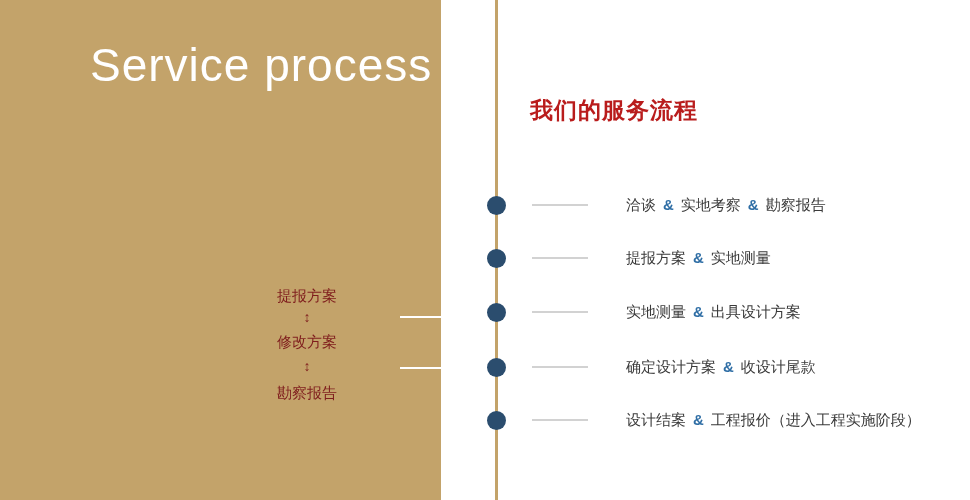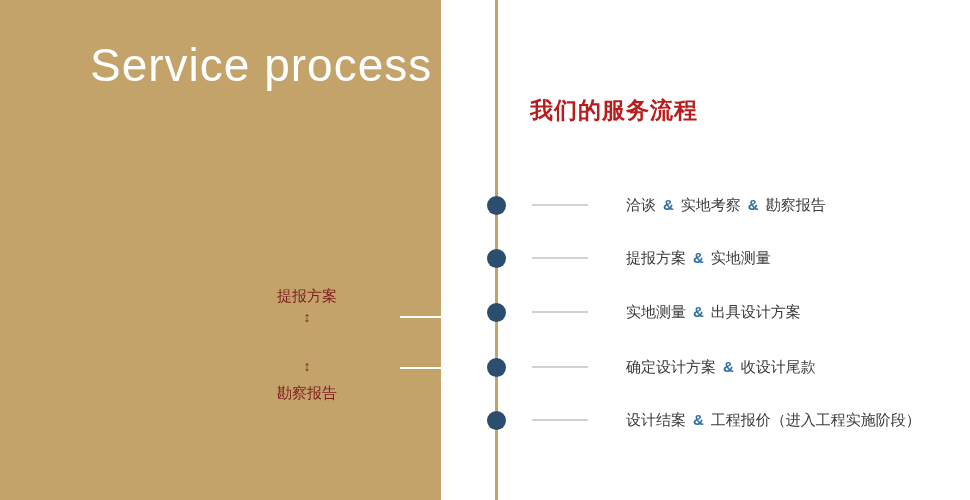--- a/index.html
+++ b/index.html
@@ -77,20 +77,21 @@
 <body>
 
 <div class="slide">
 
   <div class="left-panel">
     <h1 class="main-title">Service process</h1>
 
     <div class="flow">
       <div class="flow-step step-1">提报方案</div>
       <div class="flow-arrow arrow-1">↕</div>
+      <div class="flow-step step-2">修改方案</div>
       <div class="flow-arrow arrow-2">↕</div>
       <div class="flow-step step-3">勘察报告</div>
     </div>
 
     <div class="hline hline-1"></div>
     <div class="hline hline-2"></div>
   </div>
 
   <div class="timeline"></div>
 

